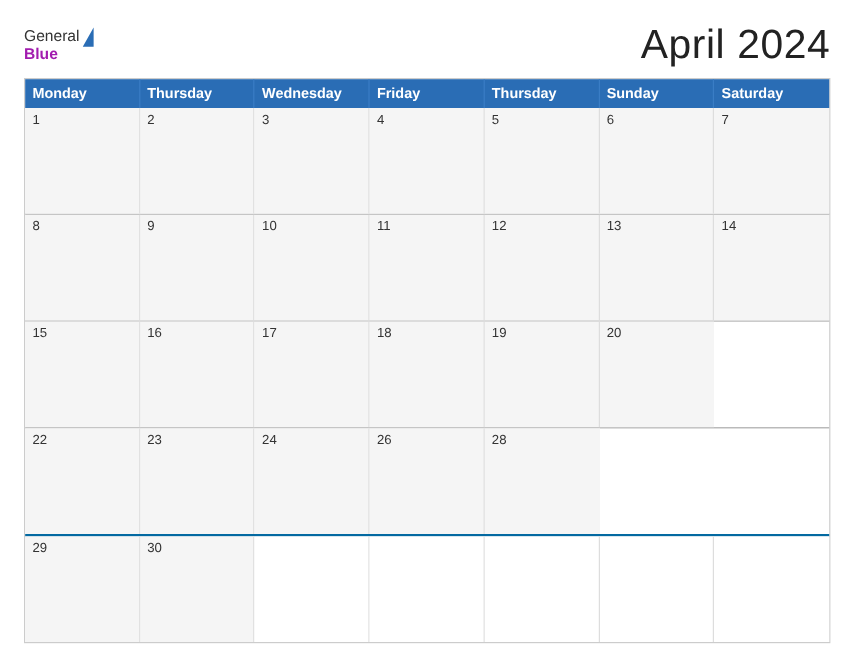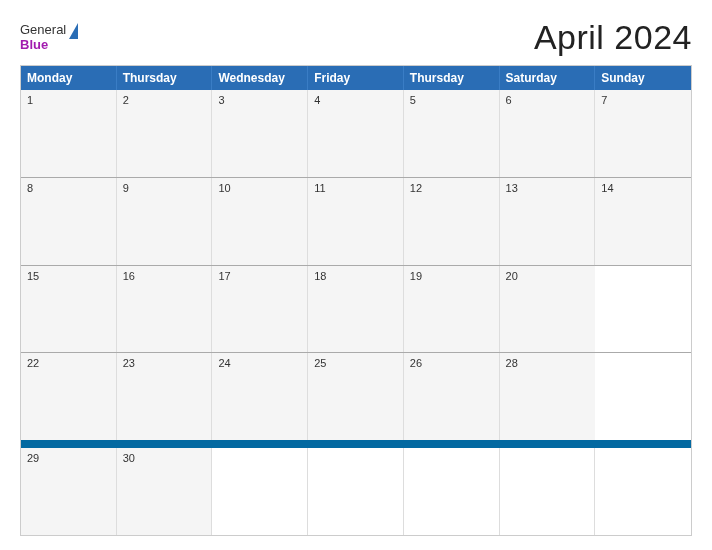--- a/index.html
+++ b/index.html
@@ -66,21 +66,21 @@
       grid-template-columns: repeat(7, 1fr);
       flex: 1;
       border-top: 1px solid #aaa;
     }
 
     .week-row:first-child {
       border-top: none;
     }
 
     .week-row.last-row {
-      border-top: 8px solid #0369a1;
+      border-top: 2px solid #0369a1;
     }
 
     .day-cell {
       border-right: 1px solid #ddd;
       padding: 4px 6px;
       font-size: 11px;
       color: #333;
       vertical-align: top;
       background: #f5f5f5;
       position: relative;
@@ -115,22 +115,22 @@
   <div class="month-title">April 2024</div>
 </div>
 
 <div class="calendar">
   <div class="day-headers">
   <div class="day-header">Monday</div>
       <div class="day-header">Thursday</div>
       <div class="day-header">Wednesday</div>
       <div class="day-header">Friday</div>
       <div class="day-header">Thursday</div>
+      <div class="day-header">Sunday</div>
       <div class="day-header">Saturday</div>
-      <div class="day-header">Sunday</div>
     </div>
   <div class="weeks-container">
   <div class="week-row">
         <div class="day-cell"><span class="day-number">1</span></div>
         <div class="day-cell"><span class="day-number">2</span></div>
         <div class="day-cell"><span class="day-number">3</span></div>
         <div class="day-cell"><span class="day-number">4</span></div>
         <div class="day-cell"><span class="day-number">5</span></div>
         <div class="day-cell"><span class="day-number">6</span></div>
         <div class="day-cell"><span class="day-number">7</span></div>
@@ -149,21 +149,20 @@
         <div class="day-cell"><span class="day-number">16</span></div>
         <div class="day-cell"><span class="day-number">17</span></div>
         <div class="day-cell"><span class="day-number">18</span></div>
         <div class="day-cell"><span class="day-number">19</span></div>
         <div class="day-cell"><span class="day-number">20</span></div>
       </div>
       <div class="week-row">
         <div class="day-cell"><span class="day-number">22</span></div>
         <div class="day-cell"><span class="day-number">23</span></div>
         <div class="day-cell"><span class="day-number">24</span></div>
-        <div class="day-cell"><span class="day-number">25</span></div>
         <div class="day-cell"><span class="day-number">26</span></div>
         <div class="day-cell"><span class="day-number">28</span></div>
       </div>
       <div class="week-row last-row">
         <div class="day-cell"><span class="day-number">29</span></div>
         <div class="day-cell"><span class="day-number">30</span></div>
         <div class="day-cell empty"></div>
         <div class="day-cell empty"></div>
         <div class="day-cell empty"></div>
         <div class="day-cell empty"></div>

